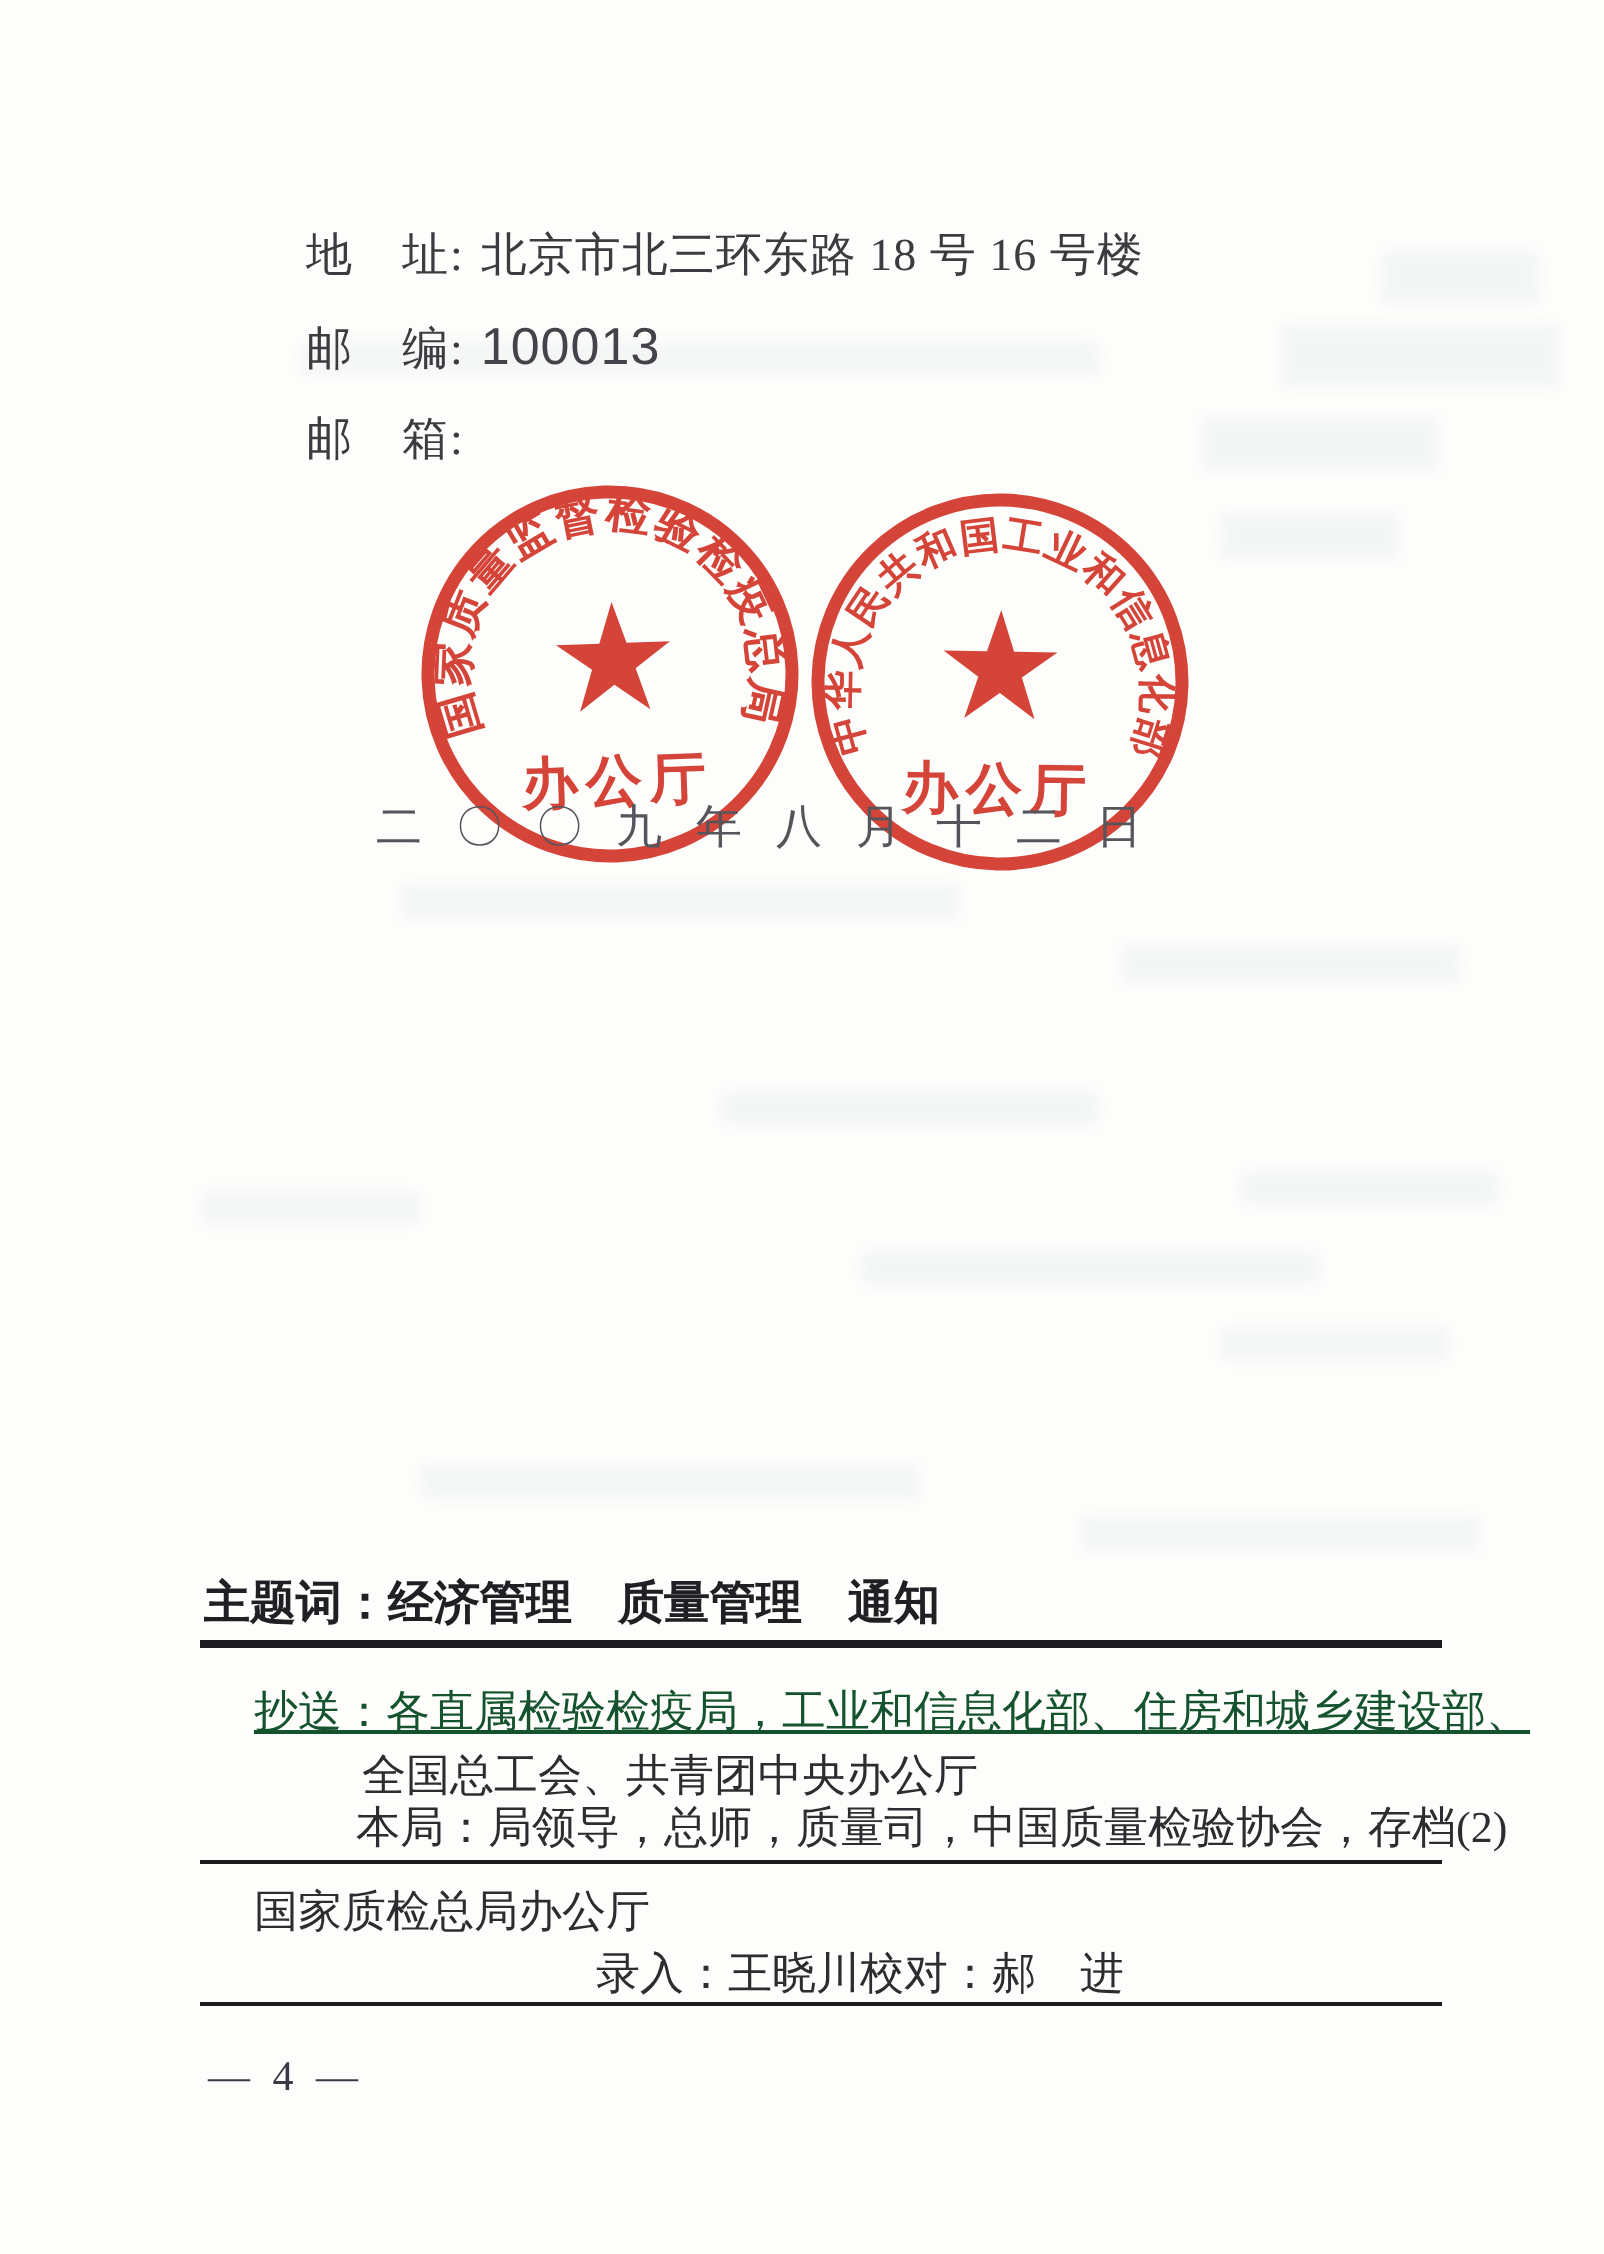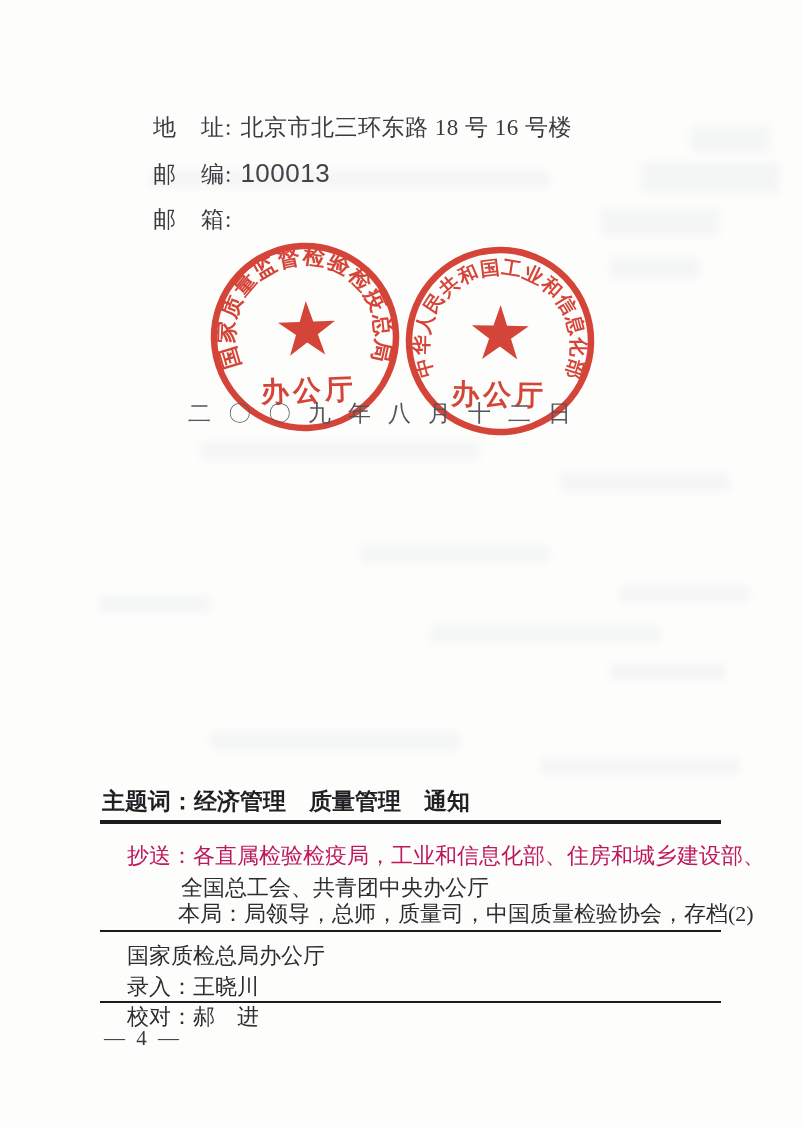--- a/index.html
+++ b/index.html
@@ -87,21 +87,22 @@
   .rule-thick  { top: 820px; height: 4px; }
   .rule-mid    { top: 930px; height: 2px; }
   .rule-bottom { top: 1001px; height: 2px; }
 
   .cc-line1 {
     position: absolute;
     top: 841px;
     left: 127px;
     font-size: 22px;
     white-space: nowrap;
-    color: #be185d;
+    color: #14532d;
+    text-decoration: underline;
   }
   .cc-line2 {
     position: absolute;
     top: 873px;
     left: 181px;
     font-size: 22px;
     white-space: nowrap;
     color: #2c2c31;
     font-family: Liberation Serif, serif;
   }
@@ -117,21 +118,20 @@
   .colophon-row {
     position: absolute;
     left: 100px;
     width: 606px;
     padding-left: 27px;
     display: flex;
     justify-content: space-between;
     font-size: 22px;
     color: #2c2c31;
     white-space: nowrap;
-    flex-direction: column;
   }
   .colophon-row1 { top: 941px; }
   .colophon-row2 { top: 972px; justify-content: center; }
 
   .page-number {
     position: absolute;
     top: 1026px;
     left: 104px;
     font-size: 21px;
     letter-spacing: 3px;

